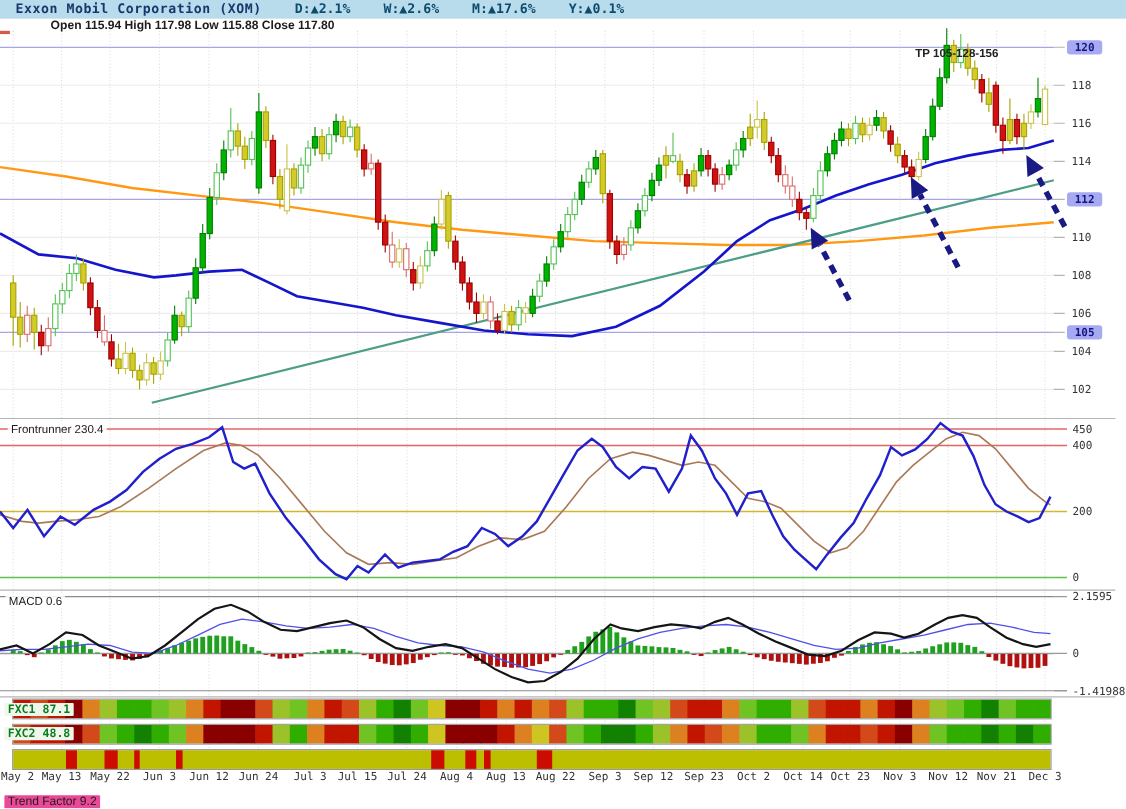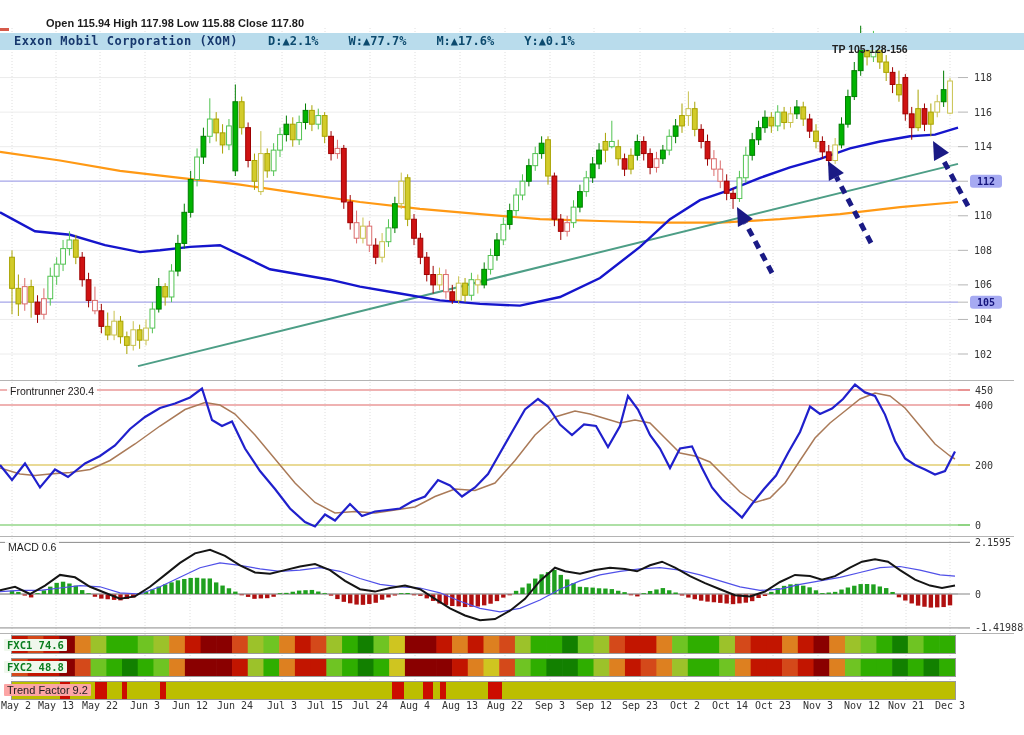--- a/index.html
+++ b/index.html
@@ -1,41 +1,41 @@
 <!DOCTYPE html>
 <html><head>
 <meta charset="utf-8">
 <style>
   html,body{margin:0;padding:0;background:#ffffff;}
   #app{position:relative;width:1024px;height:735px;background:#ffffff;font-family:"Liberation Sans",sans-serif;overflow:hidden;}
   #cv{position:absolute;left:0;top:0;z-index:1;}
   .hdr{position:absolute;left:0;top:0;width:1024px;height:17px;background:#b9dcec;z-index:3;
-       display:flex;align-items:center;font-family:"DejaVu Sans Mono",monospace;font-weight:bold;font-size:12px;line-height:17px;margin-top:33px;}
+       display:flex;align-items:center;font-family:"DejaVu Sans Mono",monospace;font-weight:bold;font-size:12px;line-height:17px;}
   .title{color:#17386d;margin-left:14px;letter-spacing:.5px;white-space:pre;}
   .perf{color:#0c4a6e;margin-left:30px;white-space:pre;text-align:center;}
   .perf:first-of-type{margin-left:38px;}
   .ohlc{position:absolute;left:14px;top:17px;height:13px;z-index:3;font-size:11px;font-weight:bold;color:#1c1c1c;white-space:pre;margin-left:32px;}
   .mark{position:absolute;left:0;top:28px;width:9px;height:3px;background:#d65a4a;z-index:3;}
   .plabel{position:absolute;z-index:3;font-size:10.5px;color:#1c1c1c;background:rgba(255,255,255,.88);padding:0 3px;white-space:pre;}
   .fr{left:7px;top:385px;}
   .macdl{left:5px;top:541px;}
   .chip{position:absolute;z-index:3;font-size:10.5px;padding:0 3px;white-space:pre;border-radius:1px;}
   .fxc1c{left:4px;top:639px;color:#0b7d1f;font-weight:bold;font-family:"DejaVu Sans Mono",monospace;background:#eff7ec;}
   .fxc2c{left:4px;top:661px;color:#0b7d1f;font-weight:bold;font-family:"DejaVu Sans Mono",monospace;background:#eff7ec;text-align:right;}
-  .tfc{left:4px;top:684px;color:#1c1c1c;background:#fca5a5;font-size:11px;text-align:right;}
+  .tfc{left:4px;top:723px;color:#1c1c1c;background:#ec4899;font-size:11px;text-align:right;}
   .tp{position:absolute;left:832px;top:43px;z-index:3;font-size:10.5px;color:#222;white-space:pre;font-weight:bold;}
 </style>
 </head>
 <body>
 
 <div id="app">
   <div class="hdr">
     <span class="title">Exxon Mobil Corporation (XOM)</span>
     <span class="perf">D:▲2.1%</span>
-    <span class="perf">W:▲77.7%</span>
+    <span class="perf">W:▲2.6%</span>
     <span class="perf">M:▲17.6%</span>
     <span class="perf">Y:▲0.1%</span>
   </div>
   <div class="ohlc">Open 115.94 High 117.98 Low 115.88 Close 117.80</div>
   <div class="mark"></div>
 
   <svg id="cv" width="1024" height="735" viewBox="0 0 1024 735">
       <line x1="12" y1="28" x2="12" y2="700" stroke="#dedede" stroke-width="1" stroke-dasharray="1,2"></line>
       <line x1="56" y1="28" x2="56" y2="700" stroke="#dedede" stroke-width="1" stroke-dasharray="1,2"></line>
       <line x1="100" y1="28" x2="100" y2="700" stroke="#dedede" stroke-width="1" stroke-dasharray="1,2"></line>
@@ -733,17 +733,17 @@
       <text x="730" y="709" text-anchor="middle" fill="#333" font-family="DejaVu Sans Mono,monospace" font-size="10px">Oct 14</text>
       <text x="773" y="709" text-anchor="middle" fill="#333" font-family="DejaVu Sans Mono,monospace" font-size="10px">Oct 23</text>
       <text x="818" y="709" text-anchor="middle" fill="#333" font-family="DejaVu Sans Mono,monospace" font-size="10px">Nov 3</text>
       <text x="862" y="709" text-anchor="middle" fill="#333" font-family="DejaVu Sans Mono,monospace" font-size="10px">Nov 12</text>
       <text x="906" y="709" text-anchor="middle" fill="#333" font-family="DejaVu Sans Mono,monospace" font-size="10px">Nov 21</text>
       <text x="950" y="709" text-anchor="middle" fill="#333" font-family="DejaVu Sans Mono,monospace" font-size="10px">Dec 3</text>
     </svg>
 
   <div class="plabel fr">Frontrunner 230.4</div>
   <div class="plabel macdl">MACD 0.6</div>
-  <div class="chip fxc1c">FXC1 74.6</div>
+  <div class="chip fxc1c">FXC1 87.1</div>
   <div class="chip fxc2c">FXC2 48.8</div>
   <div class="chip tfc">Trend Factor 9.2</div>
   <div class="tp">TP 105-128-156</div>
 </div>
 
 </body></html>

